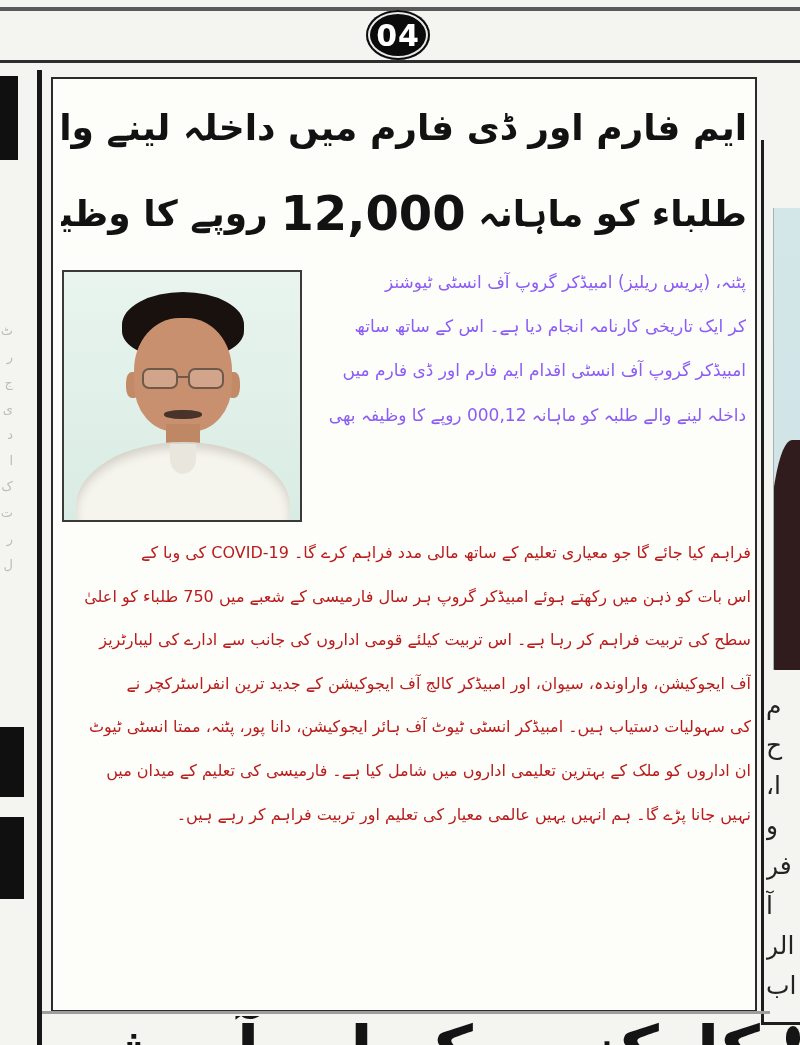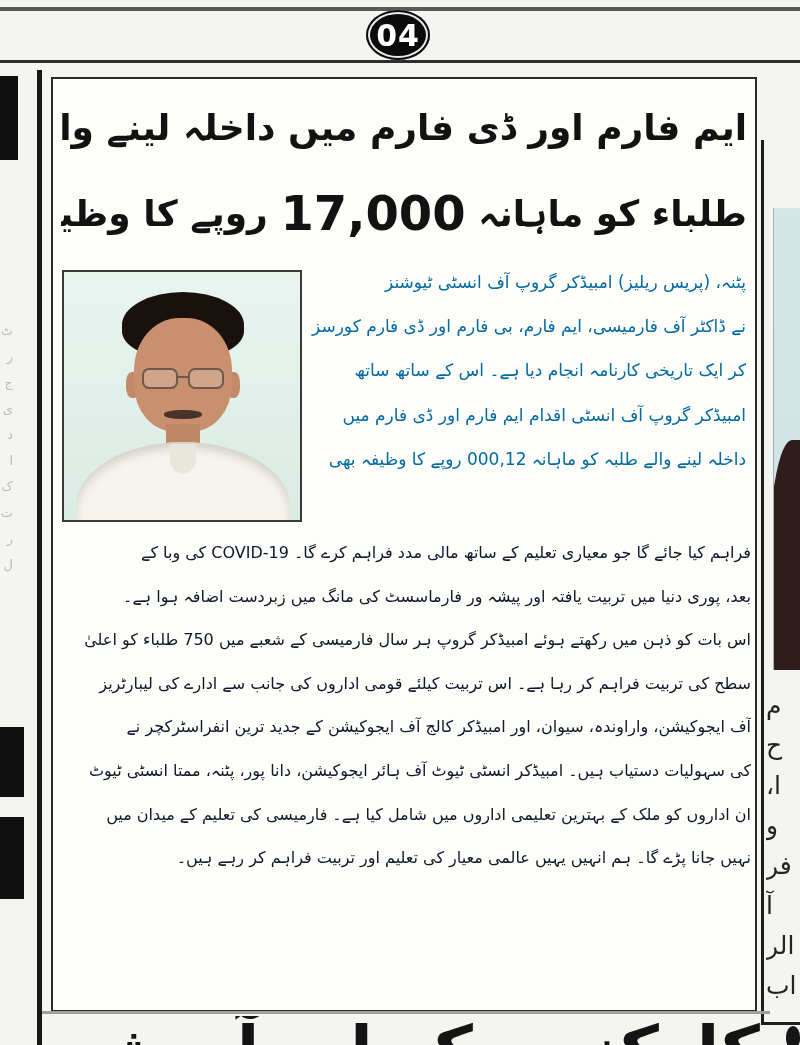--- a/index.html
+++ b/index.html
@@ -79,26 +79,26 @@
   #portrait-neck { position:absolute; left:102px; top:152px; width:34px; height:26px; background:#bf8865; }
   #portrait-kurta { position:absolute; left:12px; top:170px; width:214px; height:86px;
     background:#f5f4ed; border-radius:60% 60% 6px 6px / 90% 90% 6px 6px;
     box-shadow: inset 0 6px 8px rgba(120,110,95,.25); }
   #kurta-collar { position:absolute; left:106px; top:172px; width:26px; height:30px;
     background:#e9e7dd; border-radius:0 0 50% 50%; }
   
   #body-beside-photo {
     position:absolute; left:257px; top:181px; width:436px; height:266px;
     direction:rtl; text-align:right; font-size:17px; line-height:44.2px;
-    color:#0369a1; overflow:hidden;
+    color:#8b5cf6; overflow:hidden;
   }
   #body-full-width {
     position:absolute; left:6px; top:452px; width:692px; height:482px;
     direction:rtl; text-align:right; font-size:16px; line-height:43.6px;
-    color:#0f172a; overflow:hidden;
+    color:#b91c1c; overflow:hidden;
   }
   .u-line { white-space:nowrap; overflow:hidden; }
   
   #article-bottom-shadow { position:absolute; left:42px; top:1011px; width:728px; height:3px; background:#9d9d9d; }
   #bottom-partial-strip {
     position:absolute; left:55px; top:1016px; width:705px; height:29px; overflow:hidden;
     direction:rtl; text-align:center;
   }
   #bottom-partial-strip .giant {
     font-size:66px; font-weight:bold; line-height:1.05; color:#141414;
@@ -147,49 +147,47 @@
   </div>
   <div id="right-hstub"></div>
   <div id="bottom-right-dot"></div>
 
   <div id="article">
 
     <div id="headline-1" class="headline">ایم فارم اور ڈی فارم میں داخلہ لینے والے</div>
 
     <div id="headline-2" class="headline">
       <span>طلباء کو ماہانہ</span>
-      <span class="big-num">17,000</span>
+      <span class="big-num">12,000</span>
       <span>روپے کا وظیفہ</span>
     </div>
 
     <div id="portrait-photo">
       <div id="portrait-hair"></div>
       <div id="portrait-ear-left"></div>
       <div id="portrait-ear-right"></div>
       <div id="portrait-face"></div>
       <div id="lens-left" class="lens"></div>
       <div id="lens-right" class="lens"></div>
       <div id="glasses-bridge"></div>
       <div id="portrait-mustache"></div>
       <div id="portrait-neck"></div>
       <div id="portrait-kurta"></div>
       <div id="kurta-collar"></div>
     </div>
 
     <div id="body-beside-photo">
       <div class="u-line">پٹنہ، (پریس ریلیز) امبیڈکر گروپ آف انسٹی ٹیوشنز</div>
-      <div class="u-line">نے ڈاکٹر آف فارمیسی، ایم فارم، بی فارم اور ڈی فارم کورسز</div>
       <div class="u-line">کر ایک تاریخی کارنامہ انجام دیا ہے۔ اس کے ساتھ ساتھ</div>
       <div class="u-line">امبیڈکر گروپ آف انسٹی اقدام ایم فارم اور ڈی فارم میں</div>
       <div class="u-line">داخلہ لینے والے طلبہ کو ماہانہ 000,12 روپے کا وظیفہ بھی</div>
     </div>
 
     <div id="body-full-width">
       <div class="u-line">فراہم کیا جائے گا جو معیاری تعلیم کے ساتھ مالی مدد فراہم کرے گا۔ COVID-19 کی وبا کے</div>
-      <div class="u-line">بعد، پوری دنیا میں تربیت یافتہ اور پیشہ ور فارماسسٹ کی مانگ میں زبردست اضافہ ہوا ہے۔</div>
       <div class="u-line">اس بات کو ذہن میں رکھتے ہوئے امبیڈکر گروپ ہر سال فارمیسی کے شعبے میں 750 طلباء کو اعلیٰ</div>
       <div class="u-line">سطح کی تربیت فراہم کر رہا ہے۔ اس تربیت کیلئے قومی اداروں کی جانب سے ادارے کی لیبارٹریز</div>
       <div class="u-line">آف ایجوکیشن، واراوندہ، سیوان، اور امبیڈکر کالج آف ایجوکیشن کے جدید ترین انفراسٹرکچر نے</div>
       <div class="u-line">کی سہولیات دستیاب ہیں۔ امبیڈکر انسٹی ٹیوٹ آف ہائر ایجوکیشن، دانا پور، پٹنہ، ممتا انسٹی ٹیوٹ</div>
       <div class="u-line">ان اداروں کو ملک کے بہترین تعلیمی اداروں میں شامل کیا ہے۔ فارمیسی کی تعلیم کے میدان میں</div>
       <div class="u-line">نہیں جانا پڑے گا۔ ہم انہیں یہیں عالمی معیار کی تعلیم اور تربیت فراہم کر رہے ہیں۔</div>
     </div>
   </div>
 
   <div id="article-bottom-shadow"></div>

